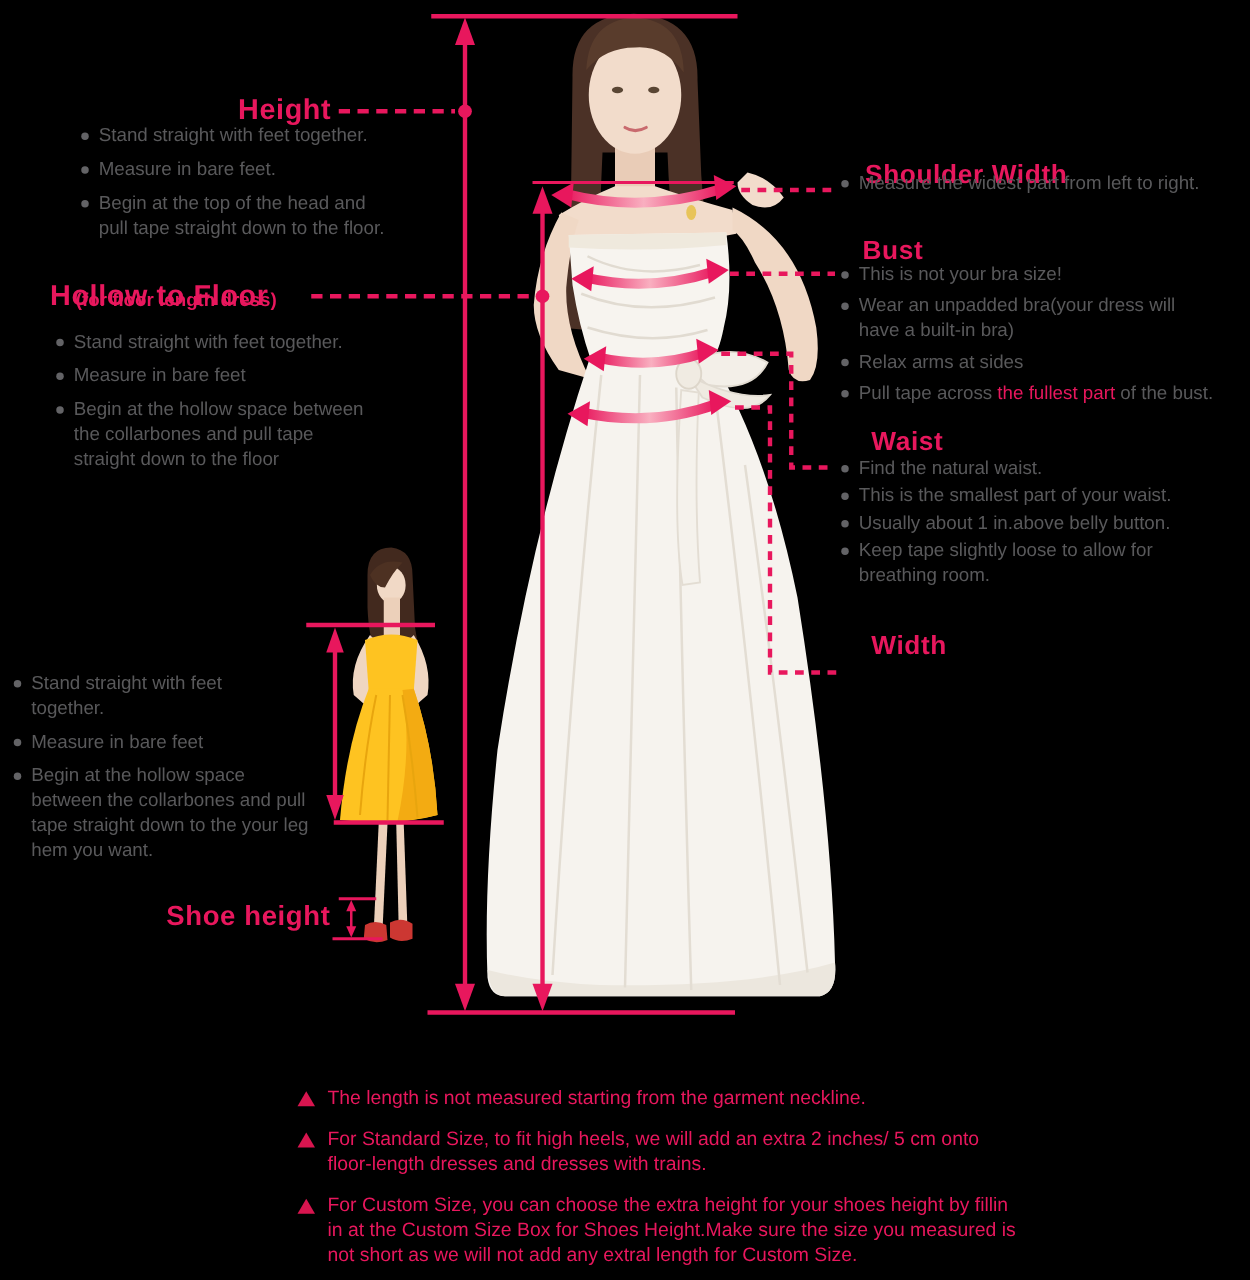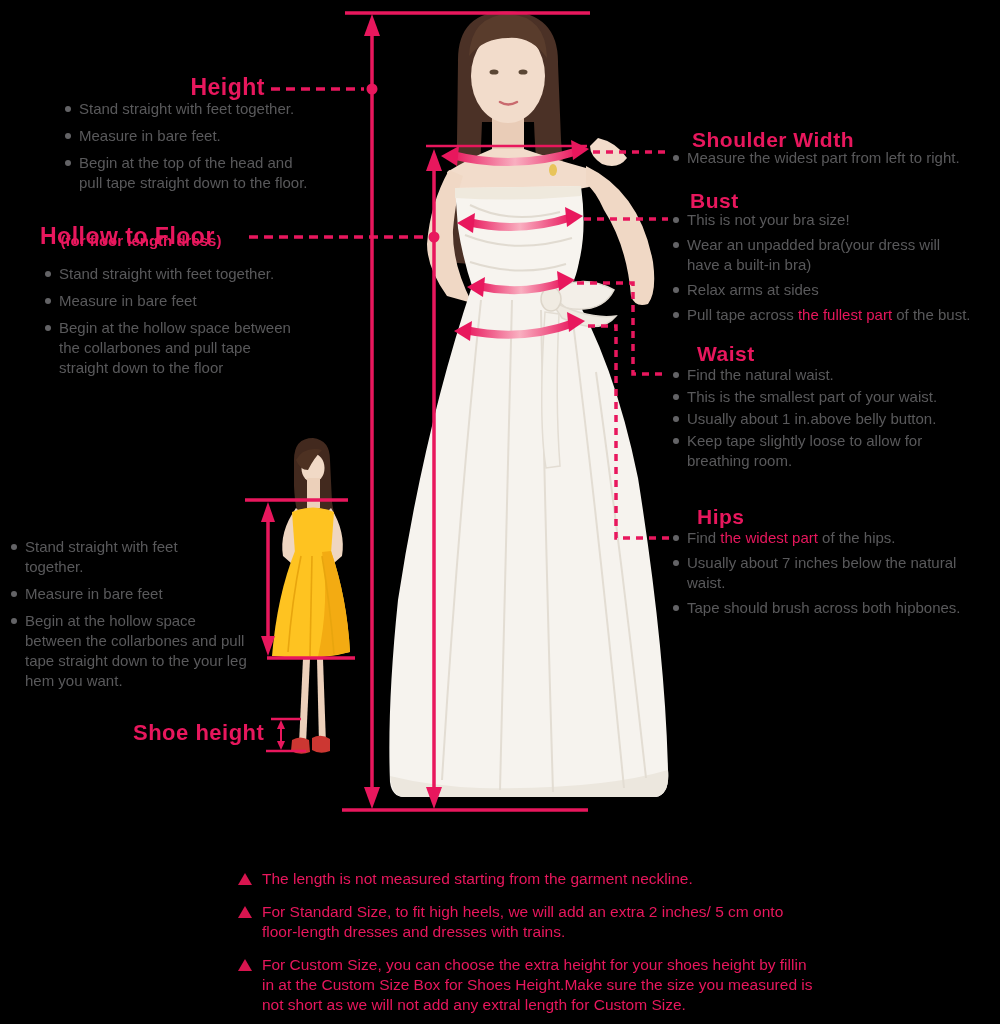--- a/index.html
+++ b/index.html
@@ -198,21 +198,21 @@
     <li><span class="txt">Measure in bare feet</span></li>
     <li><span class="txt">Begin at the hollow space
 between the collarbones and pull
 tape straight down to the your leg
 hem  you want.</span></li>
   </ul>
 
   <div class="abs sec-title" style="left:133px;top:720px;font-size:22px;">Shoe height</div>
 
   <div class="abs sec-title right" style="left:692px;top:128px;">Shoulder Width</div>
-  <ul class="bullets abs tight" style="left:670px;top:148px;width:325px;">
+  <ul class="bullets abs tight" style="left:670px;top:137px;width:325px;">
     <li><span class="txt">Measure the widest part from left to right.</span></li>
   </ul>
 
   <div class="abs sec-title right" style="left:690px;top:189px;">Bust</div>
   <ul class="bullets abs med" style="left:670px;top:210px;width:325px;">
     <li><span class="txt">This is not your bra size!</span></li>
     <li><span class="txt">Wear an unpadded bra(your dress will
 have a built-in bra)</span></li>
     <li><span class="txt">Relax arms at sides</span></li>
     <li><span class="txt">Pull tape across </span><span class="em">the fullest part</span><span class="txt"> of the bust.</span></li>
@@ -220,27 +220,21 @@
 
   <div class="abs sec-title right" style="left:697px;top:342px;">Waist</div>
   <ul class="bullets abs tight" style="left:670px;top:365px;width:330px;">
     <li><span class="txt">Find the natural waist.</span></li>
     <li><span class="txt">This is the smallest part of your waist.</span></li>
     <li><span class="txt">Usually about 1 in.above belly button.</span></li>
     <li><span class="txt">Keep tape slightly loose to allow for
 breathing room.</span></li>
   </ul>
 
-  <div class="abs sec-title right" style="left:697px;top:505px;">Hips</div>
-  <ul class="bullets abs med" style="left:670px;top:528px;width:330px;">
-    <li><span class="txt">Find </span><span class="em">the widest part</span><span class="txt"> of the hips.</span></li>
-    <li><span class="txt">Usually about 7 inches below the natural
-waist.</span></li>
-    <li><span class="txt">Tape should brush across both hipbones.</span></li>
-  </ul>
+  <div class="abs sec-title right" style="left:697px;top:505px;">Width</div>
 
   <div class="abs notes" style="left:238px;top:869px;width:640px;">
     <div class="note">
       <span class="tri"></span>
       <span class="txt">The length is not measured starting from the garment neckline.</span>
     </div>
     <div class="note">
       <span class="tri"></span>
       <span class="txt">For Standard Size, to fit high heels, we will add an extra 2 inches/ 5  cm onto
 floor-length dresses and dresses with trains.</span>

